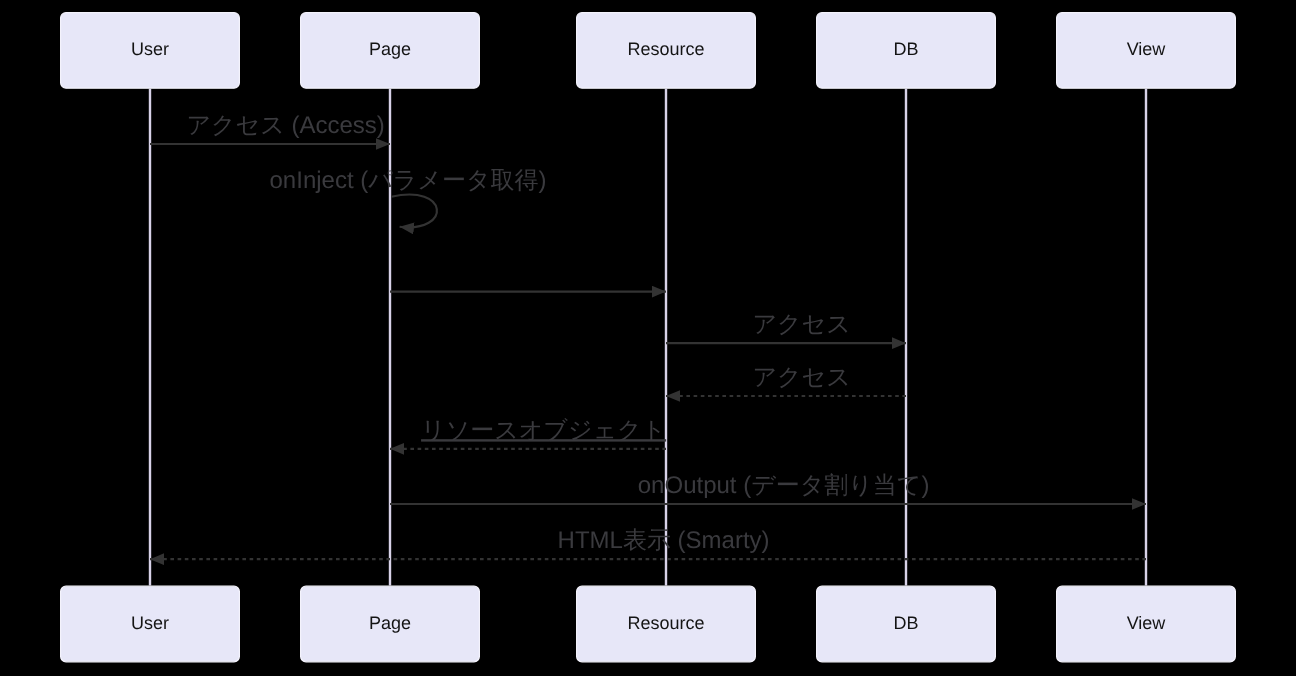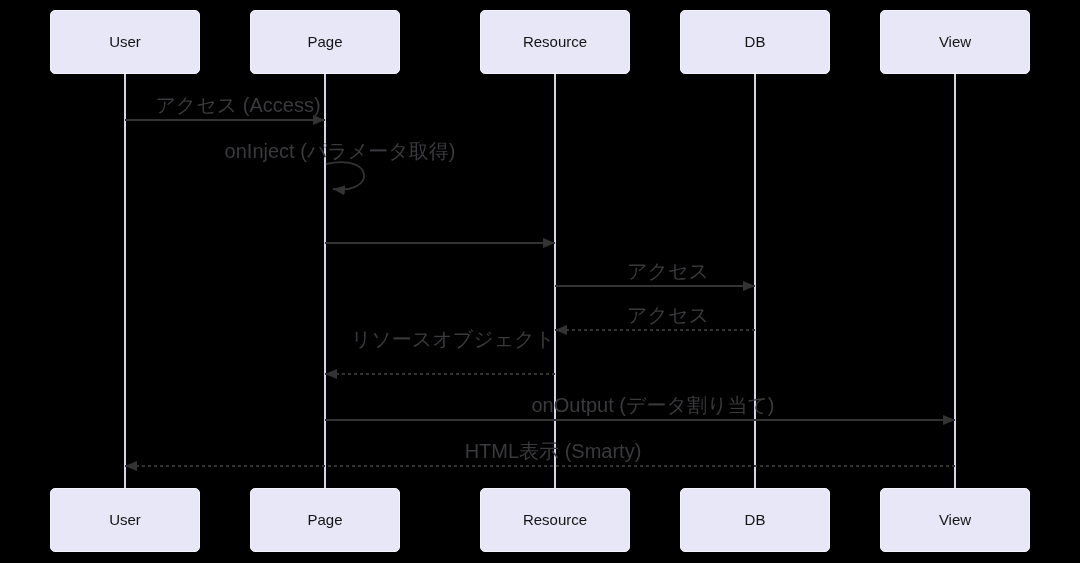--- a/index.html
+++ b/index.html
@@ -82,17 +82,17 @@
   <div class="actor" style="left:50px;  top:488px;">User</div>
   <div class="actor" style="left:250px; top:488px;">Page</div>
   <div class="actor" style="left:480px; top:488px;">Resource</div>
   <div class="actor" style="left:680px; top:488px;">DB</div>
   <div class="actor" style="left:880px; top:488px;">View</div>
 
   <div class="msg" style="left:225px; top:95px;">アクセス (Access)</div>
   <div class="msg" style="left:327px; top:141px;">onInject (パラメータ取得)</div>
   <div class="msg" style="left:655px; top:261px;">アクセス</div>
   <div class="msg" style="left:655px; top:305px;">アクセス</div>
-  <div class="msg" style="left:440px; top:329px;">リソースオブジェクト</div>
+  <div class="msg" style="left:440px; top:349px;text-decoration:underline;">リソースオブジェクト</div>
   <div class="msg" style="left:640px; top:395px;">onOutput (データ割り当て)</div>
   <div class="msg" style="left:540px; top:441px;">HTML表示 (Smarty)</div>
 
 </div>
 
 </body></html>

